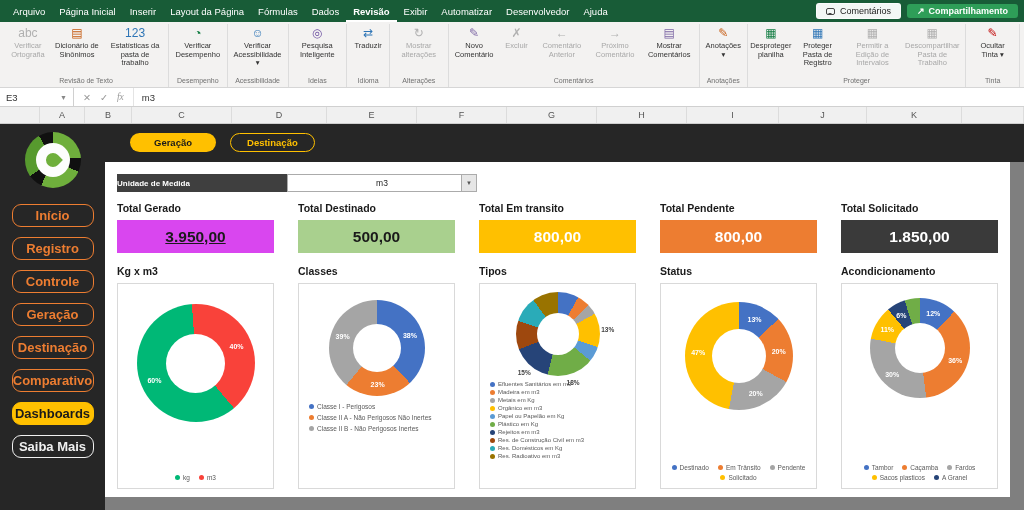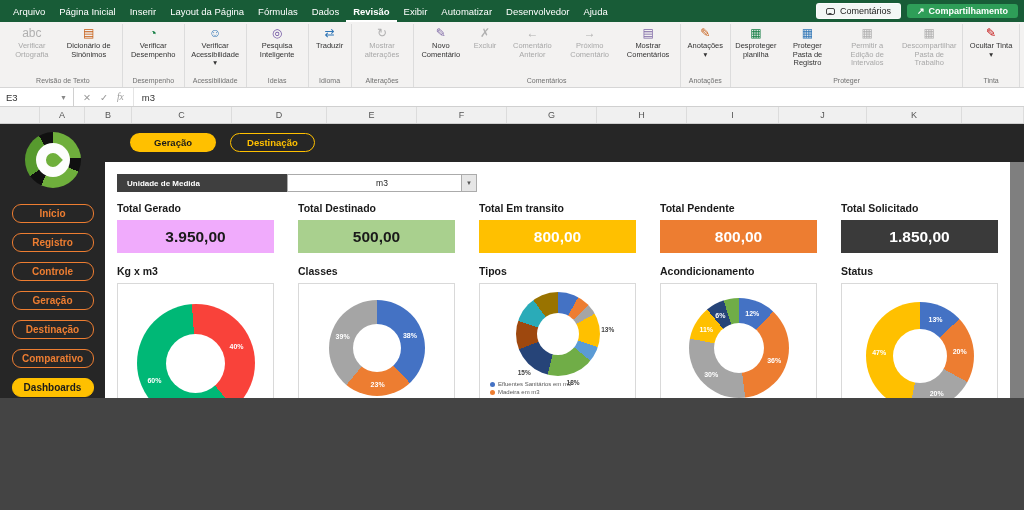--- a/index.html
+++ b/index.html
@@ -1,18 +1,18 @@
 <!DOCTYPE html>
 <html style="--green: #185C37; --share: #2E9E58; --yellow: #FFC000; --orange: #ED7D31; --dark: #262626;"><head>
 <meta charset="utf-8">
 <style>
   * { box-sizing: border-box; margin: 0; padding: 0; }
   html,body { margin:0; background:#444; }
   .app {
-    width:1024px; height:398px; position:relative; overflow:hidden;
+    width:1024px; height:510px; position:relative; overflow:hidden;
     font-family:"Liberation Sans", sans-serif; background:#7f7f7f;
   }
   
   .titlebar {
     height:22px; background:var(--green); color:#fff;
     display:flex; align-items:stretch; font-size:9.5px; padding:0 6px;
   }
   .menubar { display:flex; align-items:stretch; }
   .menu { display:flex; align-items:center; padding:0 7px; cursor:default; white-space:nowrap; }
   .menu.active { box-shadow: inset 0 -2px 0 #fff; font-weight:bold; }
@@ -65,29 +65,29 @@
   .tab-pill.inactive { background:transparent; border:1.5px solid var(--yellow); color:var(--yellow); padding:3px 16px; }
   .sidebar { position:absolute; left:0; top:0; bottom:0; width:105px; background:var(--dark); z-index:2; display:flex; flex-direction:column; align-items:center; }
   .logo {
     width:56px; height:56px; border-radius:50%; margin:8px auto 16px auto; position:relative;
     background:conic-gradient(#6faf3c 0 85deg,#101010 85deg 115deg,#6faf3c 115deg 205deg,#101010 205deg 235deg,#579a2e 235deg 330deg,#101010 330deg 360deg);
   }
   .logo-hole { position:absolute; inset:0; margin:auto; width:34px; height:34px; background:#fdfdfd; border-radius:50%; display:flex; align-items:center; justify-content:center; }
   .logo-core { width:14px; height:14px; border-radius:50% 0 50% 50%; background:#6faf3c; transform:rotate(45deg); }
   .snav { display:flex; flex-direction:column; gap:10px; align-items:center; }
   .sitem {
-    width:82px; padding:3px 0; text-align:center; font-size:10px; font-weight:bold;
+    width:82px; padding:3px 0; text-align:center; font-size:13px; font-weight:bold;
     border:1px solid var(--orange); color:var(--orange); border-radius:9px; background:transparent; cursor:default;
   }
   .sitem.active { background:var(--yellow); border-color:var(--yellow); color:#1a1a1a; }
   .sitem.light { border-color:#f0f0f0; color:#f0f0f0; }
   .main-panel { position:absolute; left:105px; top:38px; right:14px; height:335px; background:#fff; padding:12px 12px 0 12px; }
   
   .filter-row { display:flex; height:18px; margin-bottom:10px; }
-  .filter-label { width:170px; background:#3f3f3f; color:#fff; font-size:8px; font-weight:bold; display:flex; align-items:center; padding-left:10px; }
+  .filter-label { width:170px; background:#3f3f3f; color:#fff; font-size:8px; font-weight:bold; display:flex; align-items:center; }
   .unit-dd { width:190px; border:1px solid #ababab; background:#fff; position:relative; display:flex; align-items:center; justify-content:center; font-size:8.5px; color:#222; }
   .dd-btn { position:absolute; right:0; top:0; bottom:0; width:15px; background:#e6e6e6; border-left:1px solid #ababab; display:flex; align-items:center; justify-content:center; font-size:6px; color:#555; }
   
   .cols { display:flex; gap:24px; }
   .col { flex:1; min-width:0; }
   .kpi-title, .chart-title { font-size:10.5px; font-weight:bold; color:#1a1a1a; margin-bottom:6px; }
   .kpi-card { height:33px; display:flex; align-items:center; justify-content:center; font-size:15.5px; font-weight:bold; margin-bottom:12px; }
   .chart-panel { height:206px; border:1px solid #d9d9d9; background:#fff; position:relative; display:flex; flex-direction:column; align-items:center; overflow:hidden; }
   .donut { position:relative; border-radius:50%; flex-shrink:0; }
   .hole { position:absolute; inset:0; margin:auto; background:#fff; border-radius:50%; }
@@ -132,20 +132,24 @@
       <div class="rgroup">
         <div class="gbtns">
           <div class="rbtn disabled">
             <div class="ricon" style="color: rgb(176, 176, 176);">abc</div>
             <div class="rlabel">Verificar Ortografia</div>
           </div>
           <div class="rbtn">
             <div class="ricon" style="color: rgb(197, 90, 17);">▤</div>
             <div class="rlabel">Dicionário de Sinônimos</div>
           </div>
+          <div class="rbtn">
+            <div class="ricon" style="color: rgb(46, 117, 182);">123</div>
+            <div class="rlabel">Estatísticas da pasta de trabalho</div>
+          </div>
         </div>
         <div class="gname">Revisão de Texto</div>
       </div>
       <div class="rgroup">
         <div class="gbtns">
           <div class="rbtn">
             <div class="ricon" style="color: rgb(16, 124, 65);">◔</div>
             <div class="rlabel">Verificar Desempenho</div>
           </div>
         </div>
@@ -312,21 +316,21 @@
       <div class="filter-row">
         <div class="filter-label">Unidade de Medida</div>
         <div class="unit-dd">
           <span>m3</span>
           <span class="dd-btn">▼</span>
         </div>
       </div>
       <div class="cols" id="kpi-cols">
           <div class="col">
             <div class="kpi-title">Total Gerado</div>
-            <div class="kpi-card" style="background: #f0abfc; color: rgb(26, 26, 26);">3.950,00</div>
+            <div class="kpi-card" style="background: #d946ef; color: rgb(26, 26, 26); text-decoration: underline;">3.950,00</div>
           </div>
           <div class="col">
             <div class="kpi-title">Total Destinado</div>
             <div class="kpi-card" style="background: rgb(169, 208, 142); color: rgb(26, 26, 26);">500,00</div>
           </div>
           <div class="col">
             <div class="kpi-title">Total Em transito</div>
             <div class="kpi-card" style="background: rgb(255, 192, 0); color: rgb(255, 255, 255);">800,00</div>
           </div>
           <div class="col">
@@ -426,20 +430,50 @@
                   <div class="ldot" style="background: rgb(158, 72, 14);"></div>
                   <div style="display: inline;">Res. de Construção Civil em m3</div>
                 </div>
                 <div class="legend-item">
                   <div class="ldot" style="background: rgb(42, 171, 184);"></div>
                   <div style="display: inline;">Res. Domésticos em Kg</div>
                 </div>
                 <div class="legend-item">
                   <div class="ldot" style="background: rgb(153, 115, 0);"></div>
                   <div style="display: inline;">Res. Radioativo em m3</div>
+                </div>
+              </div>
+            </div>
+          </div>
+          <div class="col">
+            <div class="chart-title">Status</div>
+            <div class="chart-panel">
+              <div class="donut" style="width: 108px; height: 108px; margin-top: 18px; background: conic-gradient(rgb(68, 114, 196) 0%, rgb(68, 114, 196) 13%, rgb(237, 125, 49) 13%, rgb(237, 125, 49) 33%, rgb(165, 165, 165) 33%, rgb(165, 165, 165) 53%, rgb(255, 192, 0) 53%, rgb(255, 192, 0) 100%);">
+                <div class="hole" style="height: 54px; width: 54px;"></div>
+                <div class="slice-label" style="left: 70.0845px; top: 16.8309px; color: rgb(255, 255, 255); font-size: 7px;">13%</div>
+                <div class="slice-label" style="left: 94.1806px; top: 48.924px; color: rgb(255, 255, 255); font-size: 7px;">20%</div>
+                <div class="slice-label" style="left: 71.2441px; top: 90.6455px; color: rgb(255, 255, 255); font-size: 7px;">20%</div>
+                <div class="slice-label" style="left: 13.6797px; top: 50.1886px; color: rgb(255, 255, 255); font-size: 7px;">47%</div>
+              </div>
+              <div class="legend-wrap">
+                <div class="legend-item">
+                  <div class="ldot" style="background: rgb(68, 114, 196);"></div>
+                  <div style="display: inline;">Destinado</div>
+                </div>
+                <div class="legend-item">
+                  <div class="ldot" style="background: rgb(237, 125, 49);"></div>
+                  <div style="display: inline;">Em Trânsito</div>
+                </div>
+                <div class="legend-item">
+                  <div class="ldot" style="background: rgb(165, 165, 165);"></div>
+                  <div style="display: inline;">Pendente</div>
+                </div>
+                <div class="legend-item">
+                  <div class="ldot" style="background: rgb(255, 192, 0);"></div>
+                  <div style="display: inline;">Solicitado</div>
                 </div>
               </div>
             </div>
           </div>
           <div class="col">
             <div class="chart-title">Acondicionamento</div>
             <div class="chart-panel">
               <div class="donut" style="width: 100px; height: 100px; margin-top: 14px; background: conic-gradient(rgb(68, 114, 196) 0%, rgb(68, 114, 196) 12%, rgb(237, 125, 49) 12%, rgb(237, 125, 49) 48%, rgb(165, 165, 165) 48%, rgb(165, 165, 165) 78%, rgb(255, 192, 0) 78%, rgb(255, 192, 0) 89%, rgb(38, 68, 120) 89%, rgb(38, 68, 120) 95%, rgb(112, 173, 71) 95%, rgb(112, 173, 71) 100%);">
                 <div class="hole" style="height: 50px; width: 50px;"></div>
                 <div class="slice-label" style="left: 63.8047px; top: 15.1334px; color: rgb(255, 255, 255); font-size: 7px;">12%</div>
@@ -465,47 +499,17 @@
                   <div class="ldot" style="background: rgb(255, 192, 0);"></div>
                   <div style="display: inline;">Sacos plasticos</div>
                 </div>
                 <div class="legend-item">
                   <div class="ldot" style="background: rgb(38, 68, 120);"></div>
                   <div style="display: inline;">A Granel</div>
                 </div>
               </div>
             </div>
           </div>
-          <div class="col">
-            <div class="chart-title">Status</div>
-            <div class="chart-panel">
-              <div class="donut" style="width: 108px; height: 108px; margin-top: 18px; background: conic-gradient(rgb(68, 114, 196) 0%, rgb(68, 114, 196) 13%, rgb(237, 125, 49) 13%, rgb(237, 125, 49) 33%, rgb(165, 165, 165) 33%, rgb(165, 165, 165) 53%, rgb(255, 192, 0) 53%, rgb(255, 192, 0) 100%);">
-                <div class="hole" style="height: 54px; width: 54px;"></div>
-                <div class="slice-label" style="left: 70.0845px; top: 16.8309px; color: rgb(255, 255, 255); font-size: 7px;">13%</div>
-                <div class="slice-label" style="left: 94.1806px; top: 48.924px; color: rgb(255, 255, 255); font-size: 7px;">20%</div>
-                <div class="slice-label" style="left: 71.2441px; top: 90.6455px; color: rgb(255, 255, 255); font-size: 7px;">20%</div>
-                <div class="slice-label" style="left: 13.6797px; top: 50.1886px; color: rgb(255, 255, 255); font-size: 7px;">47%</div>
-              </div>
-              <div class="legend-wrap">
-                <div class="legend-item">
-                  <div class="ldot" style="background: rgb(68, 114, 196);"></div>
-                  <div style="display: inline;">Destinado</div>
-                </div>
-                <div class="legend-item">
-                  <div class="ldot" style="background: rgb(237, 125, 49);"></div>
-                  <div style="display: inline;">Em Trânsito</div>
-                </div>
-                <div class="legend-item">
-                  <div class="ldot" style="background: rgb(165, 165, 165);"></div>
-                  <div style="display: inline;">Pendente</div>
-                </div>
-                <div class="legend-item">
-                  <div class="ldot" style="background: rgb(255, 192, 0);"></div>
-                  <div style="display: inline;">Solicitado</div>
-                </div>
-              </div>
-            </div>
-          </div>
         </div>
     </div>
   </div>
 
 </div>
 
 </body></html>

